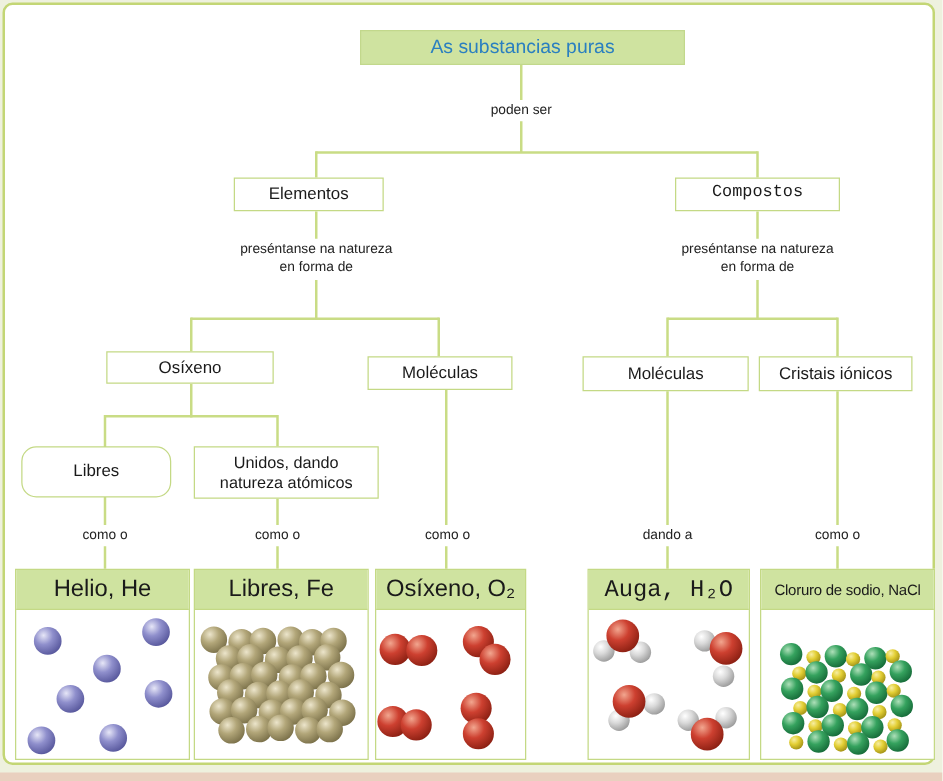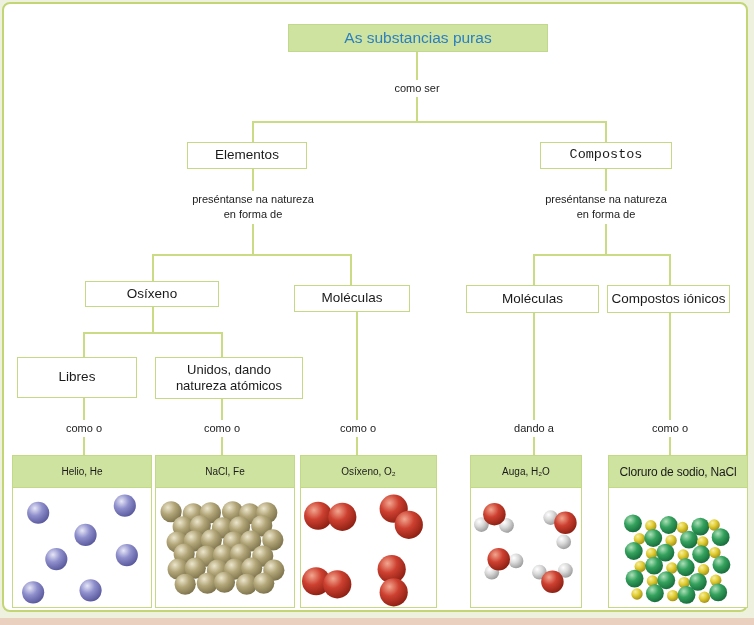--- a/index.html
+++ b/index.html
@@ -45,21 +45,21 @@
   }
   .example{
     position:absolute;top:455px;height:153px;box-sizing:border-box;
     background:#fff;border:1.5px solid var(--box-border);
     display:flex;flex-direction:column;
   }
   .ex-header{
     flex:0 0 31px;background:var(--green-fill);
     border-bottom:1.5px solid var(--box-border);
     display:flex;align-items:center;justify-content:center;
-    font-size:10px;color:#1a1a1a;white-space:nowrap;
+    font-size:19px;color:#1a1a1a;white-space:nowrap;
   }
   .ex-header.tight{font-size:12px;letter-spacing:-0.2px;}
   .ex-art{flex:1 1 auto;width:100%;height:117px;display:block;}
 </style>
 </head>
 <body>
 
 <div id="panel"></div>
 
 <svg id="lines" viewBox="0 0 754 625">
@@ -81,21 +81,21 @@
   <line x1="222" y1="332" x2="222" y2="358"></line>
   <line x1="84" y1="397" x2="84" y2="456"></line>
   <line x1="222" y1="398" x2="222" y2="456"></line>
   <line x1="357" y1="311" x2="357" y2="456"></line>
   <line x1="534" y1="312" x2="534" y2="456"></line>
   <line x1="670" y1="312" x2="670" y2="456"></line>
 </svg>
 
 <div class="node root" style="left:288px;top:24px;width:260px;height:28px;">As substancias puras</div>
 
-<div class="annot" style="left:377px;top:80px;width:80px;">como ser</div>
+<div class="annot" style="left:377px;top:80px;width:80px;">poden ser</div>
 
 <div class="node" style="left:187px;top:142px;width:120px;height:27px;">Elementos</div>
 
 <div class="node" style="left:540px;top:142px;width:132px;height:27px;font-family:Liberation Mono, monospace;">Compostos</div>
 
 <div class="annot" style="left:168px;top:191px;width:170px;">
   <span style="display:block">preséntanse na natureza</span>
   <span style="display:block">en forma de</span>
 </div>
 
@@ -103,23 +103,23 @@
   <span style="display:block">preséntanse na natureza</span>
   <span style="display:block">en forma de</span>
 </div>
 
 <div class="node" style="left:85px;top:281px;width:134px;height:26px;">Osíxeno</div>
 
 <div class="node" style="left:294px;top:285px;width:116px;height:27px;">Moléculas</div>
 
 <div class="node" style="left:466px;top:285px;width:133px;height:28px;">Moléculas</div>
 
-<div class="node" style="left:607px;top:285px;width:123px;height:28px;">Compostos iónicos</div>
-
-<div class="node" style="left:17px;top:357px;width:120px;height:41px;">Libres</div>
+<div class="node" style="left:607px;top:285px;width:123px;height:28px;">Cristais iónicos</div>
+
+<div class="node" style="left:17px;top:357px;width:120px;height:41px;border-radius:12px;">Libres</div>
 
 <div class="node multiline" style="left:155px;top:357px;width:148px;height:42px;">
   <span>Unidos, dando</span>
   <span>natureza atómicos</span>
 </div>
 
 <div class="annot" style="left:49px;top:420px;width:70px;">como o</div>
 <div class="annot" style="left:187px;top:420px;width:70px;">como o</div>
 <div class="annot" style="left:323px;top:420px;width:70px;">como o</div>
 <div class="annot" style="left:499px;top:420px;width:70px;">dando a</div>
@@ -139,21 +139,21 @@
       <circle cx="111" cy="17" r="11" fill="url(#g0-8f8fcc)"></circle>
       <circle cx="72" cy="46" r="11" fill="url(#g0-8f8fcc)"></circle>
       <circle cx="113" cy="66" r="11" fill="url(#g0-8f8fcc)"></circle>
       <circle cx="43" cy="70" r="11" fill="url(#g0-8f8fcc)"></circle>
       <circle cx="20" cy="103" r="11" fill="url(#g0-8f8fcc)"></circle>
       <circle cx="77" cy="101" r="11" fill="url(#g0-8f8fcc)"></circle>
     </svg>
 </div>
 
 <div class="example" style="left:155px;width:140px;">
-  <div class="ex-header">NaCl, Fe</div>
+  <div class="ex-header">Libres, Fe</div>
   <svg class="ex-art" viewBox="0 0 137 117">
       <defs>
         <radialGradient id="g1-b2a679" cx="35%" cy="30%" r="75%">
           <stop offset="0%" stop-color="#ece5cb"></stop>
           <stop offset="45%" stop-color="#b2a679"></stop>
           <stop offset="100%" stop-color="#7a7049"></stop>
         </radialGradient>
       </defs>
       <circle cx="15" cy="23" r="10.5" fill="url(#g1-b2a679)"></circle>
       <circle cx="37" cy="25" r="10.5" fill="url(#g1-b2a679)"></circle>
@@ -184,42 +184,42 @@
       <circle cx="95" cy="79" r="10.5" fill="url(#g1-b2a679)"></circle>
       <circle cx="117" cy="81" r="10.5" fill="url(#g1-b2a679)"></circle>
       <circle cx="29" cy="95" r="10.5" fill="url(#g1-b2a679)"></circle>
       <circle cx="51" cy="94" r="10.5" fill="url(#g1-b2a679)"></circle>
       <circle cx="68" cy="93" r="10.5" fill="url(#g1-b2a679)"></circle>
       <circle cx="90" cy="95" r="10.5" fill="url(#g1-b2a679)"></circle>
       <circle cx="107" cy="94" r="10.5" fill="url(#g1-b2a679)"></circle>
     </svg>
 </div>
 
-<div class="example" style="left:300px;width:137px;">
+<div class="example" style="left:300px;width:121px;">
   <div class="ex-header">Osíxeno, O₂</div>
   <svg class="ex-art" viewBox="0 0 134 117">
       <defs>
         <radialGradient id="g2-cd4030" cx="35%" cy="30%" r="75%">
           <stop offset="0%" stop-color="#f2a68f"></stop>
           <stop offset="45%" stop-color="#cd4030"></stop>
           <stop offset="100%" stop-color="#8a1f12"></stop>
         </radialGradient>
       </defs>
       <circle cx="17" cy="27" r="14" fill="url(#g2-cd4030)"></circle>
       <circle cx="41" cy="28" r="14" fill="url(#g2-cd4030)"></circle>
       <circle cx="92" cy="20" r="14" fill="url(#g2-cd4030)"></circle>
       <circle cx="107" cy="36" r="14" fill="url(#g2-cd4030)"></circle>
       <circle cx="15" cy="92" r="14" fill="url(#g2-cd4030)"></circle>
       <circle cx="36" cy="95" r="14" fill="url(#g2-cd4030)"></circle>
       <circle cx="90" cy="80" r="14" fill="url(#g2-cd4030)"></circle>
       <circle cx="92" cy="103" r="14" fill="url(#g2-cd4030)"></circle>
     </svg>
 </div>
 
-<div class="example" style="left:470px;width:112px;">
+<div class="example" style="left:470px;width:130px;font-family:Liberation Mono, monospace;">
   <div class="ex-header">Auga, H₂O</div>
   <svg class="ex-art" viewBox="0 0 127 117">
       <defs>
         <radialGradient id="g3-d9d9d9" cx="35%" cy="30%" r="75%">
           <stop offset="0%" stop-color="#ffffff"></stop>
           <stop offset="45%" stop-color="#d9d9d9"></stop>
           <stop offset="100%" stop-color="#999999"></stop>
         </radialGradient>
         <radialGradient id="g3-cd4030" cx="35%" cy="30%" r="75%">
           <stop offset="0%" stop-color="#f2a68f"></stop>

